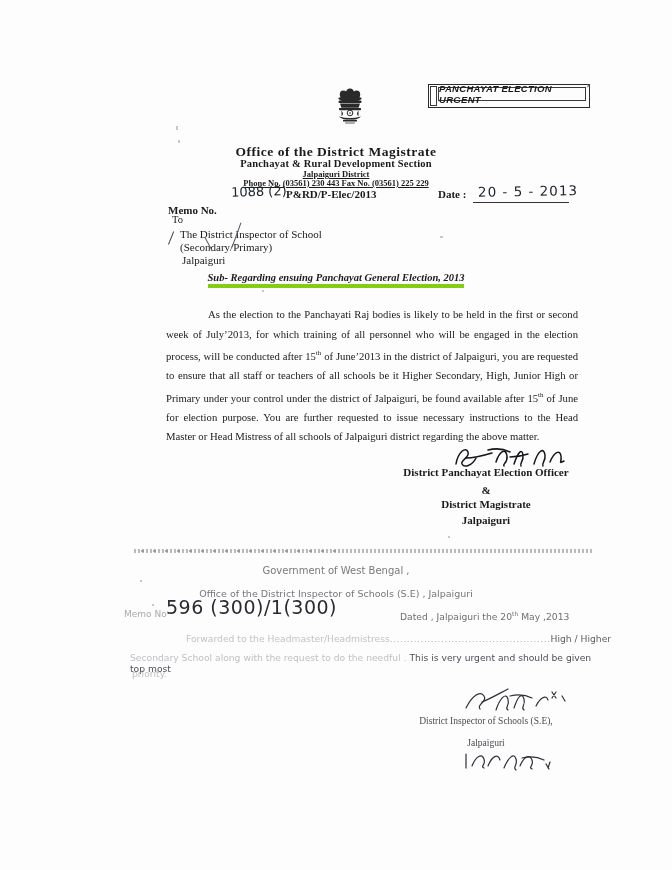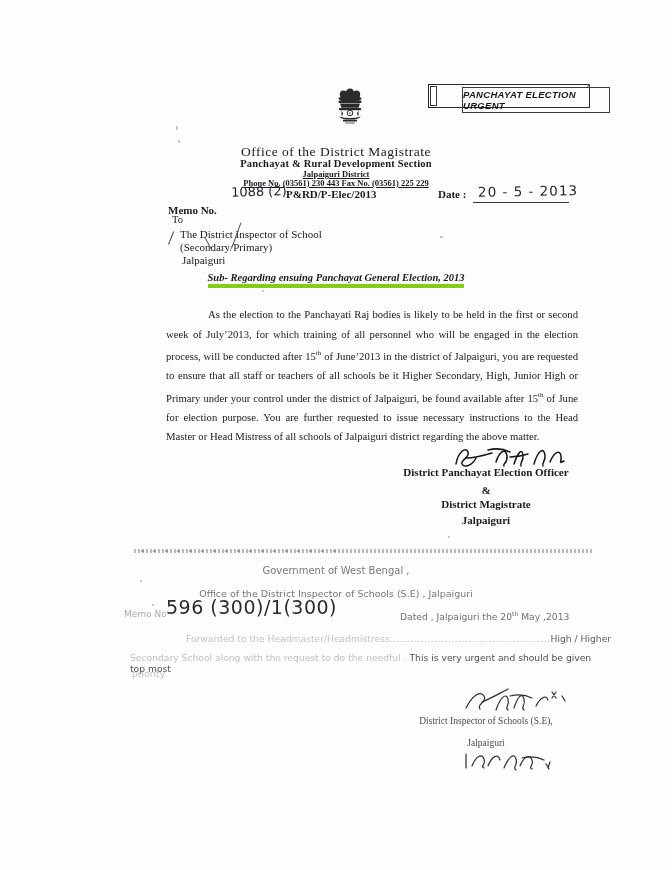--- a/index.html
+++ b/index.html
@@ -36,27 +36,26 @@
   .stamp-outer {
     position: absolute;
     left: 0; top: 0;
     width: 162px; height: 24px;
     border: 1px solid #2b2b2b;
     box-sizing: border-box;
   }
   .stamp-inner {
     position: absolute;
     left: 10px; top: 3px;
-    width: 148px; height: 26px;
+    width: 148px; height: 14px;
     border: 1px solid #3a3a3a;
     box-sizing: border-box;
     display: flex;
     align-items: center;
     justify-content: flex-end;
-    margin-left: 24px;
   }
   .stamp-bar {
     position: absolute;
     left: 2px; top: 2px;
     width: 7px; height: 20px;
     border: 1px solid #3a3a3a;
     box-sizing: border-box;
     background: #fff;
   }
   .stamp-text {
@@ -80,21 +79,21 @@
   }
 
   
   .lh-gov {
     left: 0; top: 122px; width: 672px;
     font-size: 20px; font-weight: bold;
     letter-spacing: 1.2px;
   }
   .lh-office {
     left: 0; top: 144px; width: 672px;
-    font-size: 13.5px; font-weight: normal;
+    font-size: 13.5px; font-weight: bold;
     letter-spacing: 0.5px;
   }
   .lh-section {
     left: 0; top: 158px; width: 672px;
     font-size: 10.5px; font-weight: bold;
     letter-spacing: 0.2px;
   }
   .lh-district {
     left: 0; top: 169px; width: 672px;
     font-size: 8.5px; font-weight: bold;

